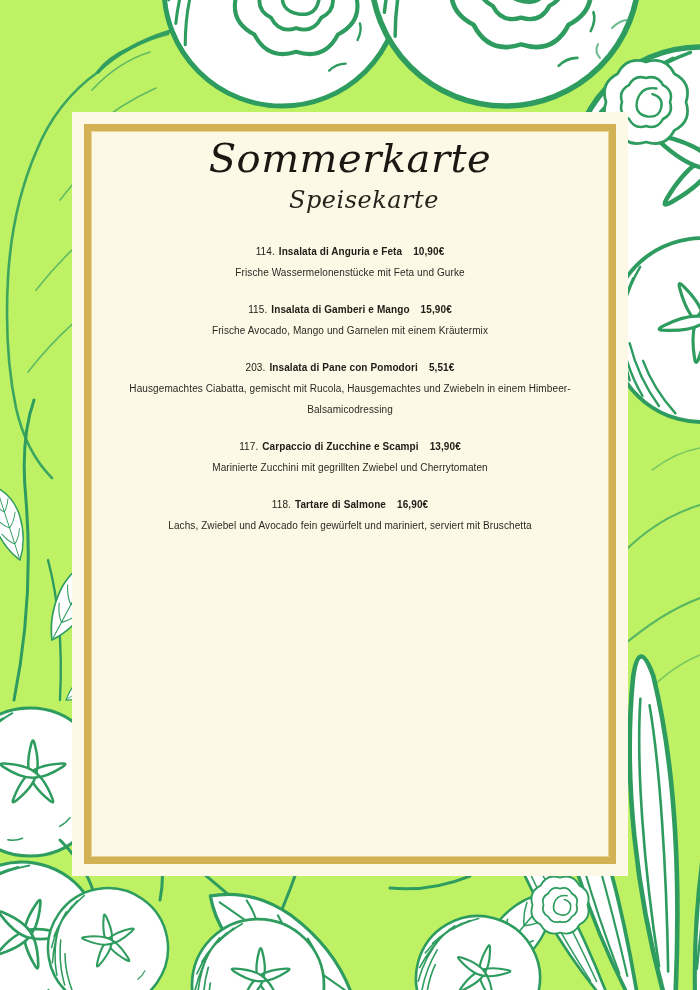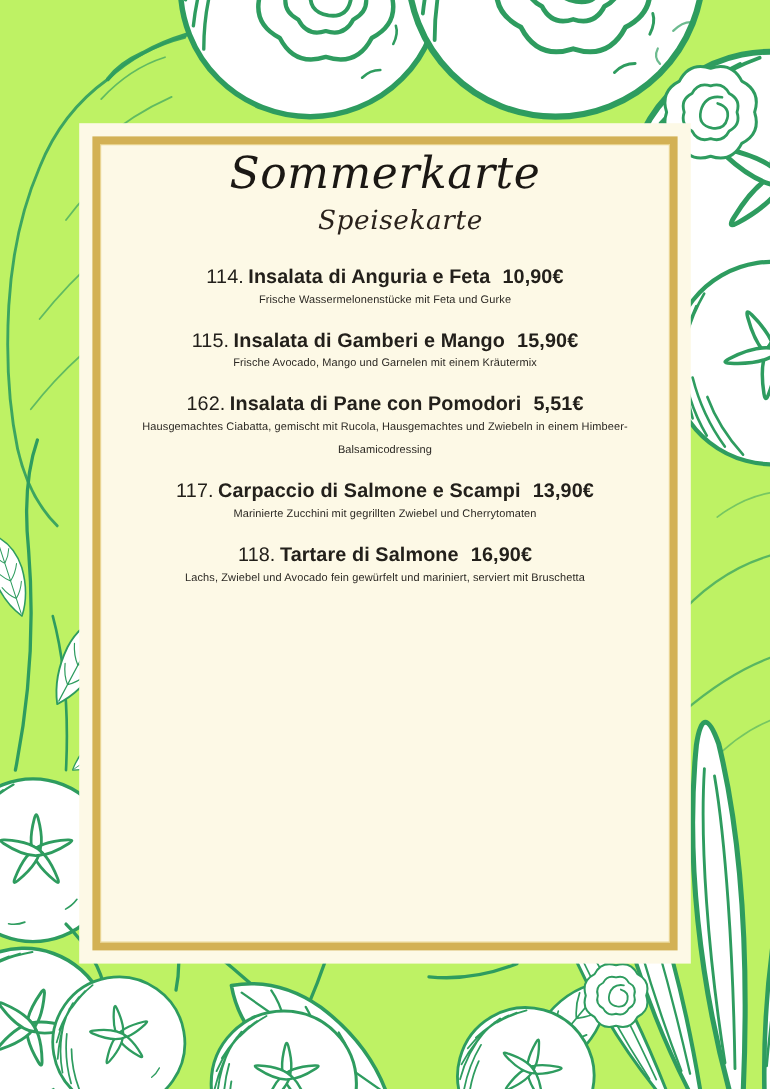--- a/index.html
+++ b/index.html
@@ -27,21 +27,21 @@
   }
   .subtitle{
     margin:4px 0 0 0;
     font-family:"DejaVu Serif","Liberation Serif",serif;
     font-style:italic;font-weight:500;
     font-size:24px;line-height:30px;color:#2a221c;letter-spacing:0.5px;padding-left:28px;
   }
   .menu-list{margin-top:26px;}
   .menu-item{margin:0 auto 16px auto;max-width:520px;}
   .item-line{
-    font-size:18px;line-height:21px;color:#23201b;letter-spacing:0.1px;
+    font-size:10px;line-height:21px;color:#23201b;letter-spacing:0.1px;
   }
   .item-number{font-weight:400;margin-right:4px;}
   .item-name{font-weight:700;}
   .item-price{font-weight:700;margin-left:11px;}
   .item-desc{
     font-size:10px;line-height:21px;color:#2b2823;
     max-width:500px;margin:0 auto;letter-spacing:0.1px;
   }
   .art{stroke:#2e9c5f;fill:none;stroke-linecap:round;stroke-linejoin:round;}
 </style>
@@ -166,28 +166,28 @@
 
         <div class="menu-item">
           <div class="item-line">
             <span class="item-number">115.</span><span class="item-name">Insalata di Gamberi e Mango</span><span class="item-price">15,90€</span>
           </div>
           <div class="item-desc">Frische Avocado, Mango und Garnelen mit einem Kräutermix</div>
         </div>
 
         <div class="menu-item">
           <div class="item-line">
-            <span class="item-number">162.</span><span class="item-name">Insalata di Pane con Pomodori</span><span class="item-price">5,51€</span>
+            <span class="item-number">203.</span><span class="item-name">Insalata di Pane con Pomodori</span><span class="item-price">5,51€</span>
           </div>
           <div class="item-desc">Hausgemachtes Ciabatta, gemischt mit Rucola, Hausgemachtes und Zwiebeln in einem Himbeer-Balsamicodressing</div>
         </div>
 
         <div class="menu-item">
           <div class="item-line">
-            <span class="item-number">117.</span><span class="item-name">Carpaccio di Salmone e Scampi</span><span class="item-price">13,90€</span>
+            <span class="item-number">117.</span><span class="item-name">Carpaccio di Zucchine e Scampi</span><span class="item-price">13,90€</span>
           </div>
           <div class="item-desc">Marinierte Zucchini mit gegrillten Zwiebel und Cherrytomaten</div>
         </div>
 
         <div class="menu-item">
           <div class="item-line">
             <span class="item-number">118.</span><span class="item-name">Tartare di Salmone</span><span class="item-price">16,90€</span>
           </div>
           <div class="item-desc">Lachs, Zwiebel und Avocado fein gewürfelt und mariniert, serviert mit Bruschetta</div>
         </div>

